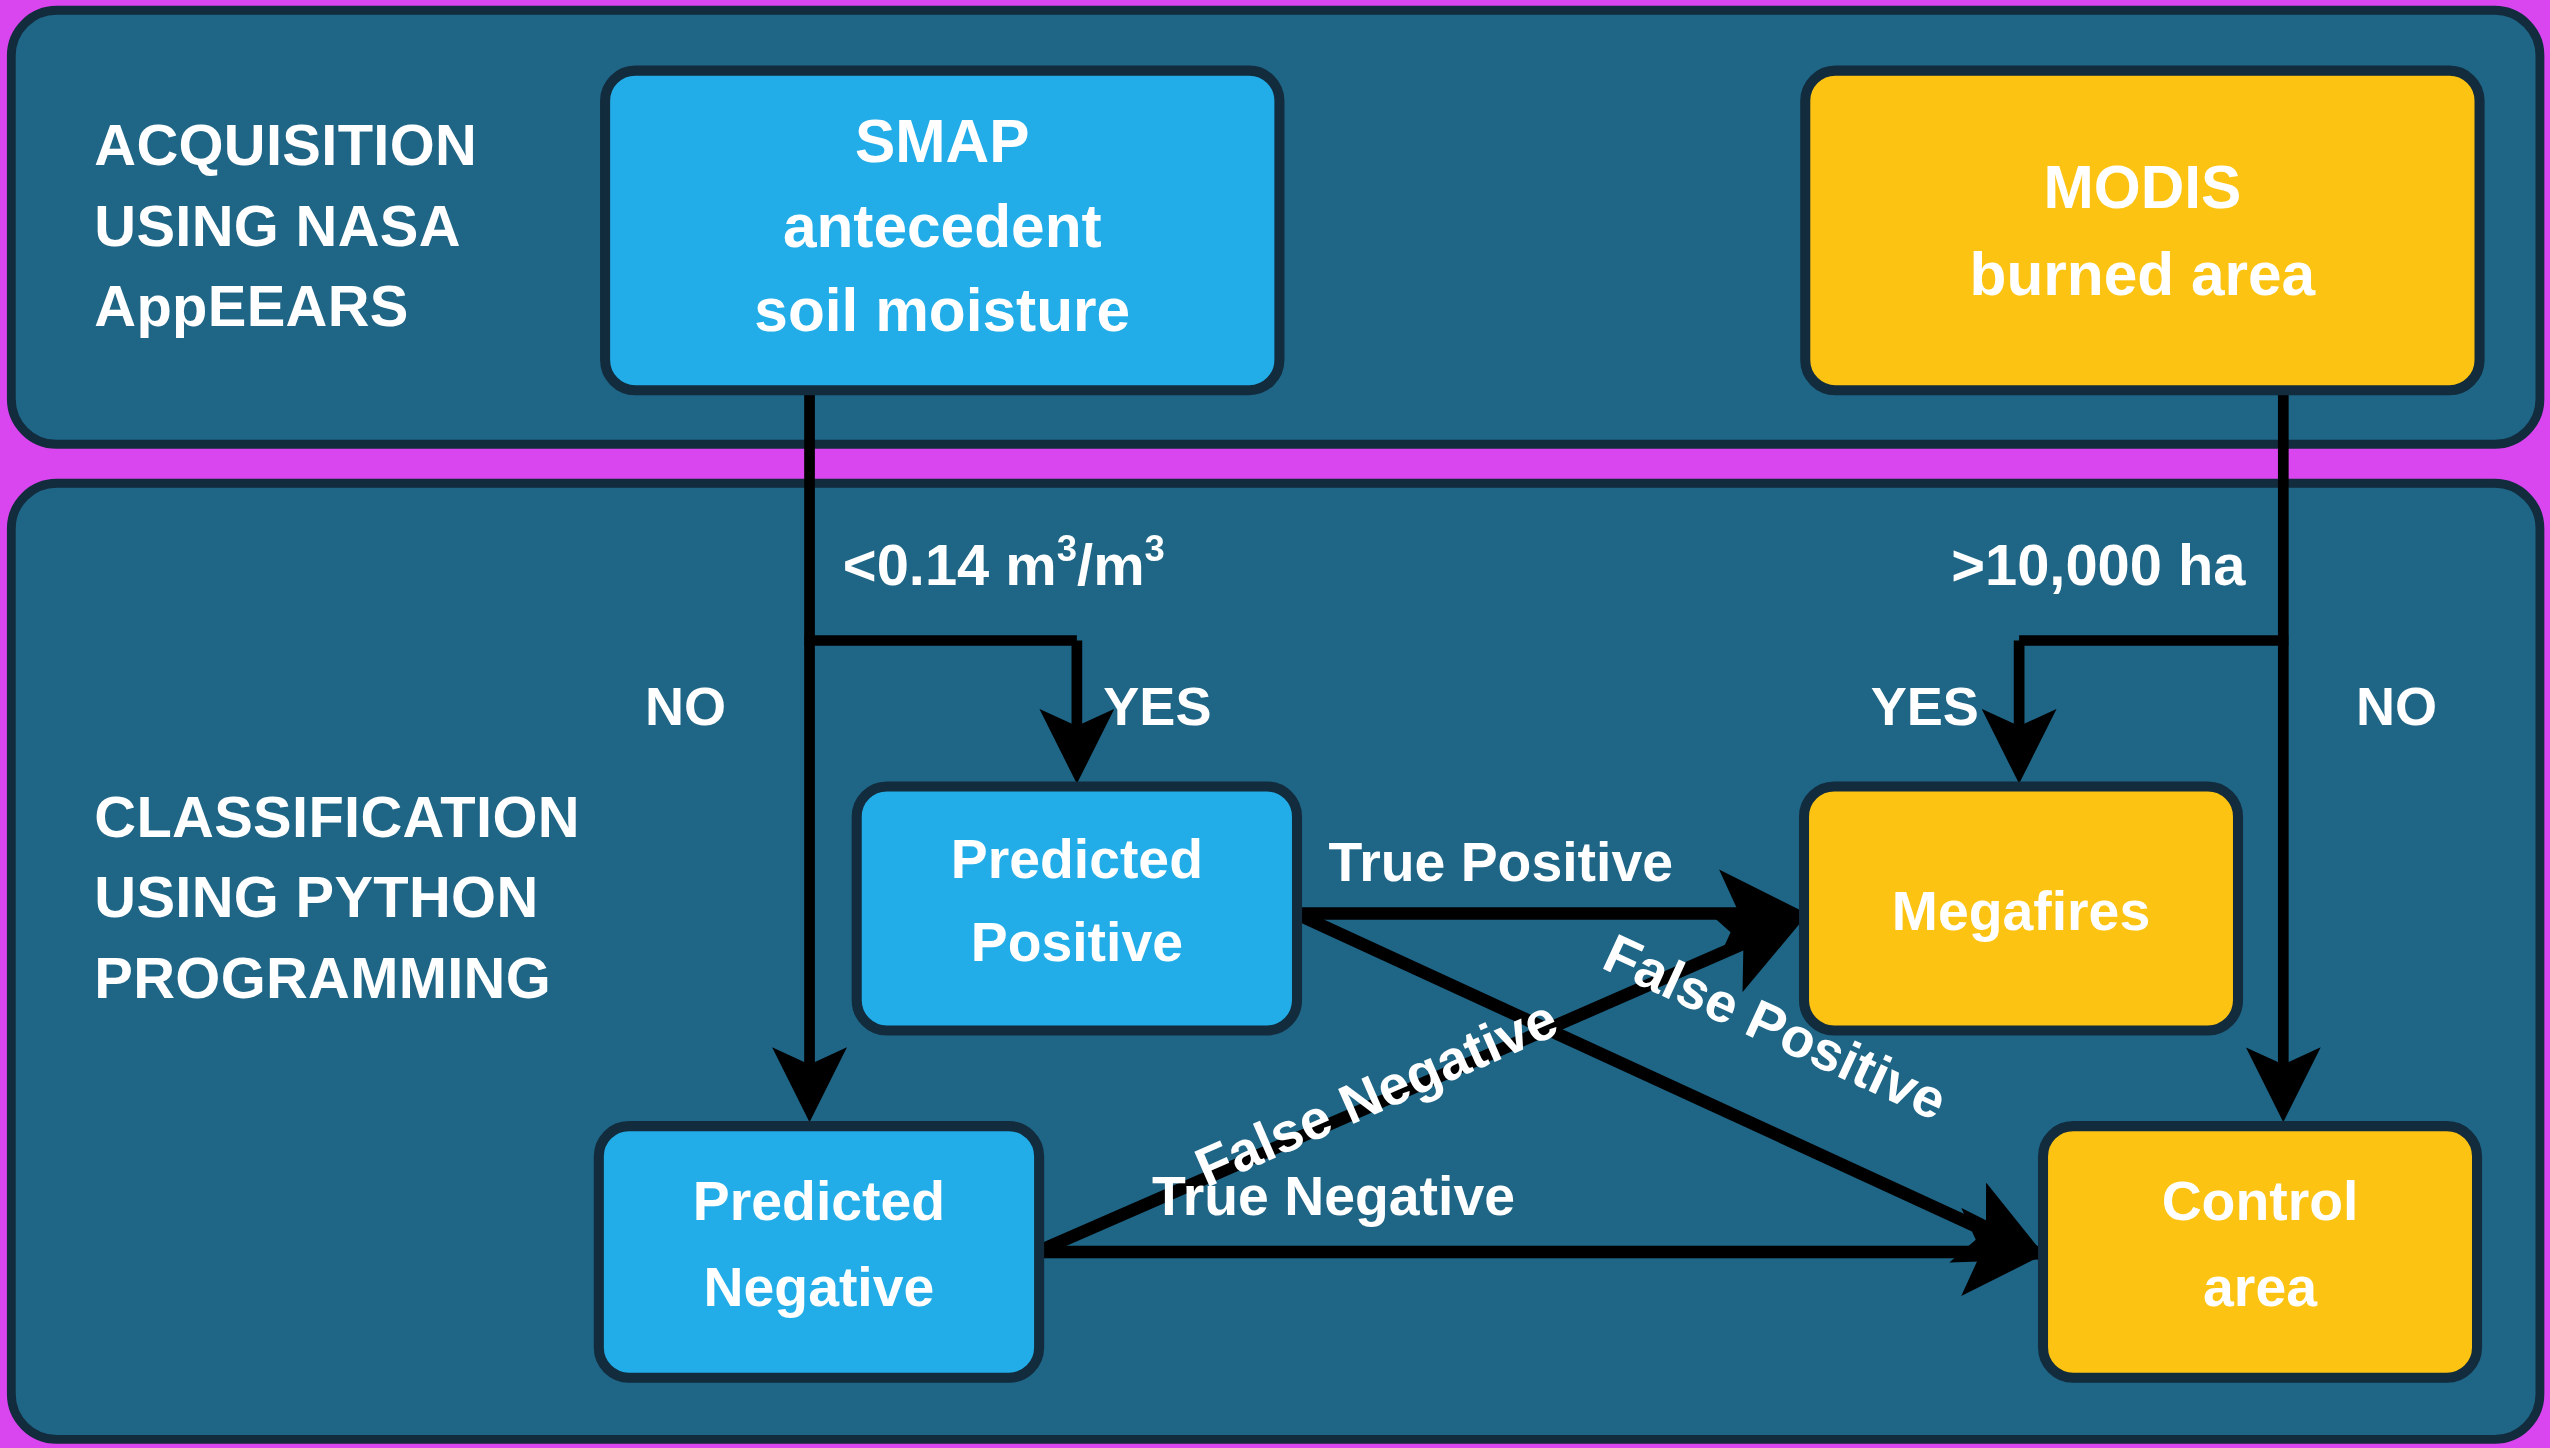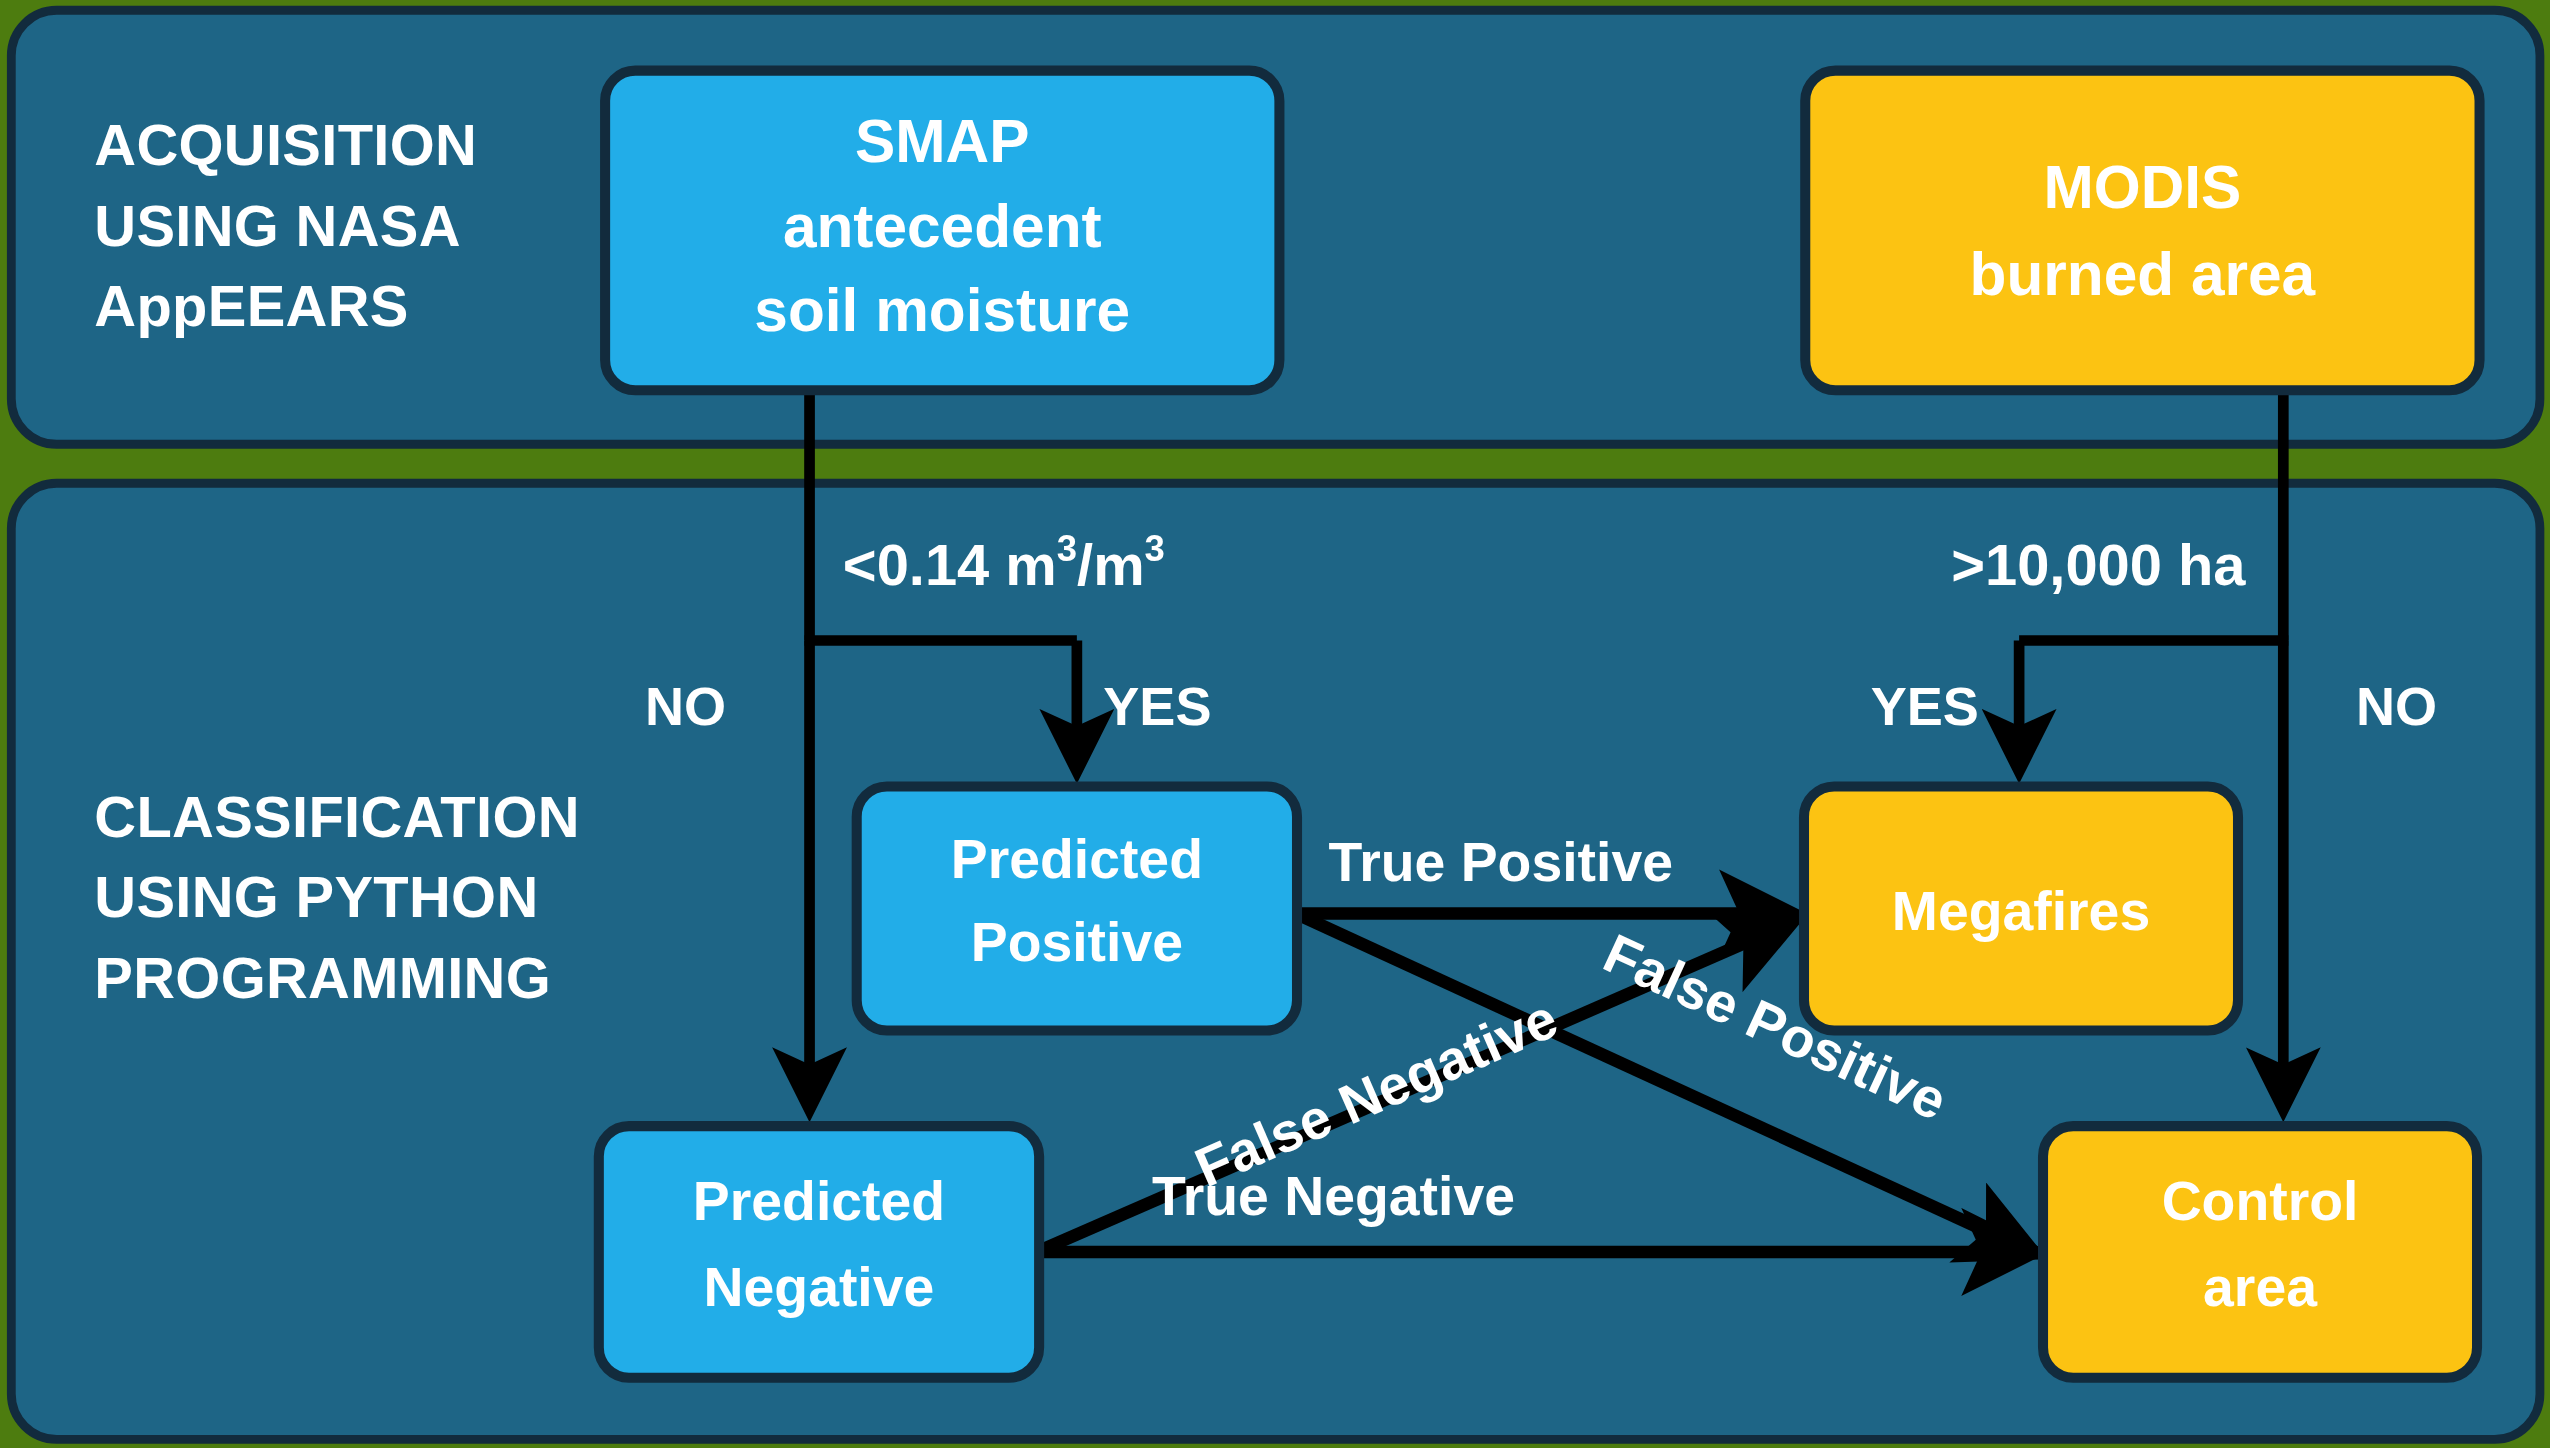--- a/index.html
+++ b/index.html
@@ -1,17 +1,17 @@
 <!DOCTYPE html>
 <html style="font-size:10px"><head>
 <meta charset="utf-8">
 <style>
   html,body{margin:0;padding:0;background:#ffffff;}
   body{font-family:"Liberation Sans", sans-serif;}
-  #stage{position:relative;width:2550px;height:1449px;background:#4d7c0f;overflow:hidden;}
+  #stage{position:relative;width:2550px;height:1449px;background:#d946ef;overflow:hidden;}
   svg{display:block;width:2550px;height:1449px;}
   .panel-fill{fill:#1E6586;stroke:#122B3D;stroke-width:14;}
   .node-blue{fill:#22ADE8;stroke:#122B3D;stroke-width:16;}
   .node-gold{fill:#FCC312;stroke:#122B3D;stroke-width:16;}
   .conn{stroke:#000000;stroke-width:17;fill:none;stroke-linecap:butt;}
   .conn-thick{stroke:#000000;stroke-width:20;fill:none;}
   .txt{fill:#ffffff;font-family:"Liberation Sans", sans-serif;font-weight:bold;}
   .phase-label{font-size:92px;letter-spacing:0.5px;}
   .node-label-lg{font-size:96px;}
   .node-label{font-size:88px;}

